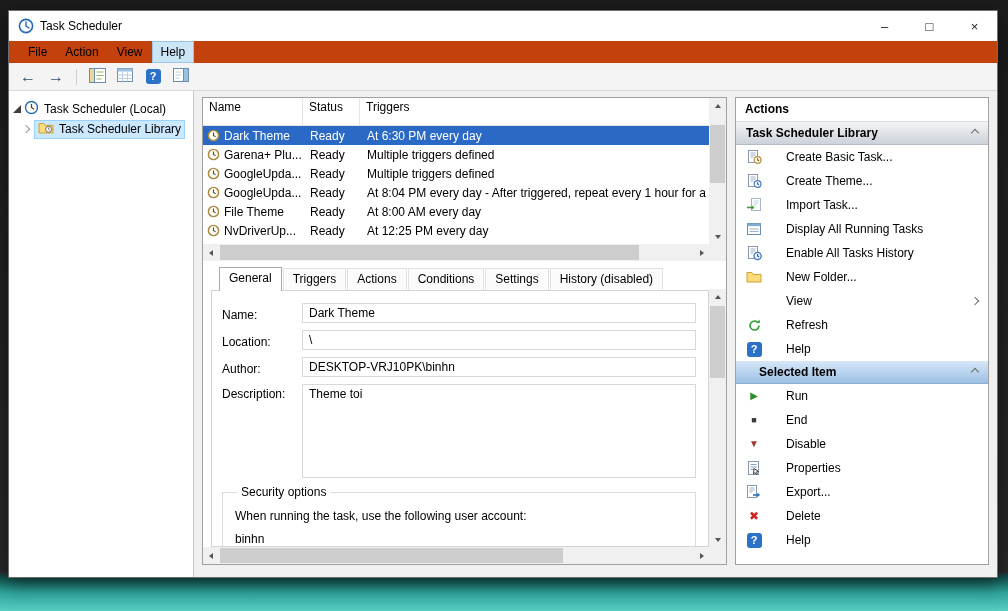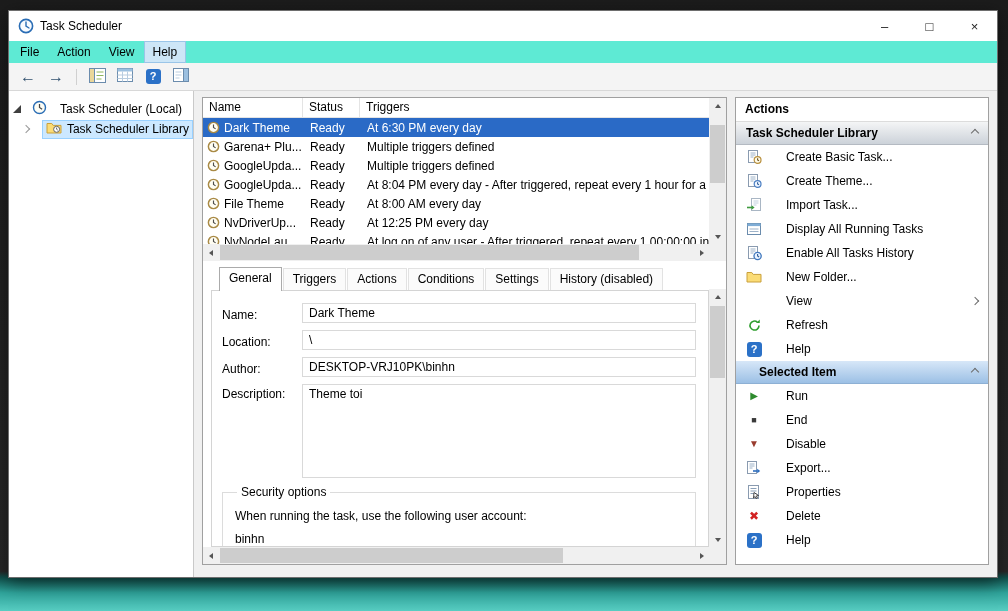--- a/index.html
+++ b/index.html
@@ -15,44 +15,44 @@
     background:#f0f0f0; border:1px solid #6e6e6e;
     box-shadow:0 5px 18px rgba(0,0,0,.5);
     display:flex; flex-direction:column;
   }
   
   .titlebar { height:30px; background:#fff; display:flex; align-items:center; padding-left:9px; flex:none; }
   .title-icon { width:16px; height:16px; margin-right:6px; display:flex; }
   .win-controls { margin-left:auto; display:flex; height:100%; }
   .win-btn { width:45px; display:flex; align-items:center; justify-content:center; font-size:13px; color:#222; }
   
-  .menubar { height:22px; background:#5eead4; display:flex; align-items:stretch; padding-left:2px; flex:none; }
+  .menubar { height:22px; background:#c2410c; display:flex; align-items:stretch; padding-left:10px; flex:none; }
   .menu-item { padding:0 8px; display:flex; align-items:center; border:1px solid transparent; }
   .menu-item.active { background:#cde6f7; border:1px solid #9ac5e8; }
   
   .toolbar { height:28px; background:#f4f4f4; border-bottom:1px solid #d8d8d8; display:flex; align-items:center; padding-left:6px; gap:2px; flex:none; }
   .tb-btn { min-width:26px; height:24px; display:flex; align-items:center; justify-content:center; }
   .tb-arrow { font-size:16px; color:#30506e; line-height:1; }
   .tb-sep { width:1px; height:16px; background:#d0d0d0; margin:0 5px; }
   .icon-help { width:15px; height:15px; background:#2b71c7; border-radius:3px; color:#fff; font-weight:bold; font-size:11px; display:flex; align-items:center; justify-content:center; line-height:1; }
   
   .content { flex:1; display:flex; background:#f0f0f0; min-height:0; }
   .tree-panel { width:185px; background:#fff; border-right:1px solid #c9c9c9; padding-top:8px; flex:none; }
-  .tree-row { height:20px; display:flex; align-items:center; gap:13px; padding-left:4px; white-space:nowrap; }
+  .tree-row { height:20px; display:flex; align-items:center; gap:5px; padding-left:4px; white-space:nowrap; }
   .tree-row.child { padding-left:14px; }
   .sel-high { display:flex; align-items:center; gap:5px; background:#cce8ff; border:1px solid #99d1ff; padding:0 3px; height:19px; }
   .chev { display:inline-block; width:6px; height:6px; border-style:solid; border-color:#6b6b6b; border-width:0 1.6px 1.6px 0; }
   .chev-right { transform:rotate(-45deg); }
   .chev-up { transform:rotate(-135deg); }
   .tri-expand { width:0; height:0; border:4px solid transparent; border-right-color:#3f3f3f; border-bottom-color:#3f3f3f; margin-right:-2px; }
   .center-wrap { flex:1; padding:6px 8px 12px 8px; min-width:0; }
   .center-pane { width:100%; height:100%; background:#fff; border:1px solid #a0a0a0; display:flex; flex-direction:column; min-width:0; }
   
   .list-area { height:163px; position:relative; flex:none; }
-  .list-header { display:flex; height:20px; margin-right:17px; border-bottom:1px solid #e4e4e4; }
+  .list-header { display:flex; height:28px; margin-right:17px; border-bottom:1px solid #e4e4e4; }
   .col { padding:2px 6px; border-right:1px solid #e4e4e4; white-space:nowrap; overflow:hidden; }
   .col-name { width:100px; } .col-status { width:57px; } .col-triggers { flex:1; border-right:none; }
   .list-body { margin-right:17px; height:126px; overflow:hidden; }
   .lrow { display:flex; height:19px; align-items:center; white-space:nowrap; }
   .lrow.selected { background:#2a6ac6; color:#fff; }
   .cell-name { width:100px; padding-left:4px; display:flex; align-items:center; gap:4px; overflow:hidden; flex:none; }
   .cell-status { width:57px; padding-left:7px; flex:none; }
   .cell-triggers { flex:1; padding-left:7px; overflow:hidden; }
   .row-clock { display:flex; flex:none; }
   
@@ -489,39 +489,39 @@
           <span class="action-icon gi gi-end">■</span>
           <span>End</span>
         </div>
         <div class="action-item">
           <span class="action-icon gi gi-disable">▼</span>
           <span>Disable</span>
         </div>
         <div class="action-item">
           <span class="action-icon">
               <svg width="16" height="16" viewBox="0 0 16 16">
+                <rect x="2.5" y="1.5" width="10" height="13" fill="#fff" stroke="#8a9bb0"></rect>
+                <path d="M4.5 4.5h6M4.5 7h6M4.5 9.5h6" stroke="#8aa0b8"></path>
+                <path d="M8 8.5l4.5 3-2.1.4 1 2-1.3.6-1-2L7.5 14z" fill="#fff" stroke="#333" stroke-width="0.9"></path>
+              </svg>
+            </span>
+          <span>Properties</span>
+        </div>
+        <div class="action-item">
+          <span class="action-icon">
+              <svg width="16" height="16" viewBox="0 0 16 16">
                 <rect x="1.5" y="1.5" width="9" height="12" fill="#fff" stroke="#8a9bb0"></rect>
                 <path d="M3.5 4h5M3.5 6h5M3.5 8h3" stroke="#9db2c8"></path>
                 <path d="M7 11h4.5" stroke="#2e6fc0" stroke-width="1.6"></path>
                 <path d="M11.2 8.8l3 2.2-3 2.2z" fill="#2e6fc0"></path>
               </svg>
             </span>
           <span>Export...</span>
         </div>
         <div class="action-item">
-          <span class="action-icon">
-              <svg width="16" height="16" viewBox="0 0 16 16">
-                <rect x="2.5" y="1.5" width="10" height="13" fill="#fff" stroke="#8a9bb0"></rect>
-                <path d="M4.5 4.5h6M4.5 7h6M4.5 9.5h6" stroke="#8aa0b8"></path>
-                <path d="M8 8.5l4.5 3-2.1.4 1 2-1.3.6-1-2L7.5 14z" fill="#fff" stroke="#333" stroke-width="0.9"></path>
-              </svg>
-            </span>
-          <span>Properties</span>
-        </div>
-        <div class="action-item">
           <span class="action-icon gi gi-delete">✖</span>
           <span>Delete</span>
         </div>
         <div class="action-item">
           <span class="action-icon">
               <span class="icon-help">?</span>
             </span>
           <span>Help</span>
         </div>
 

